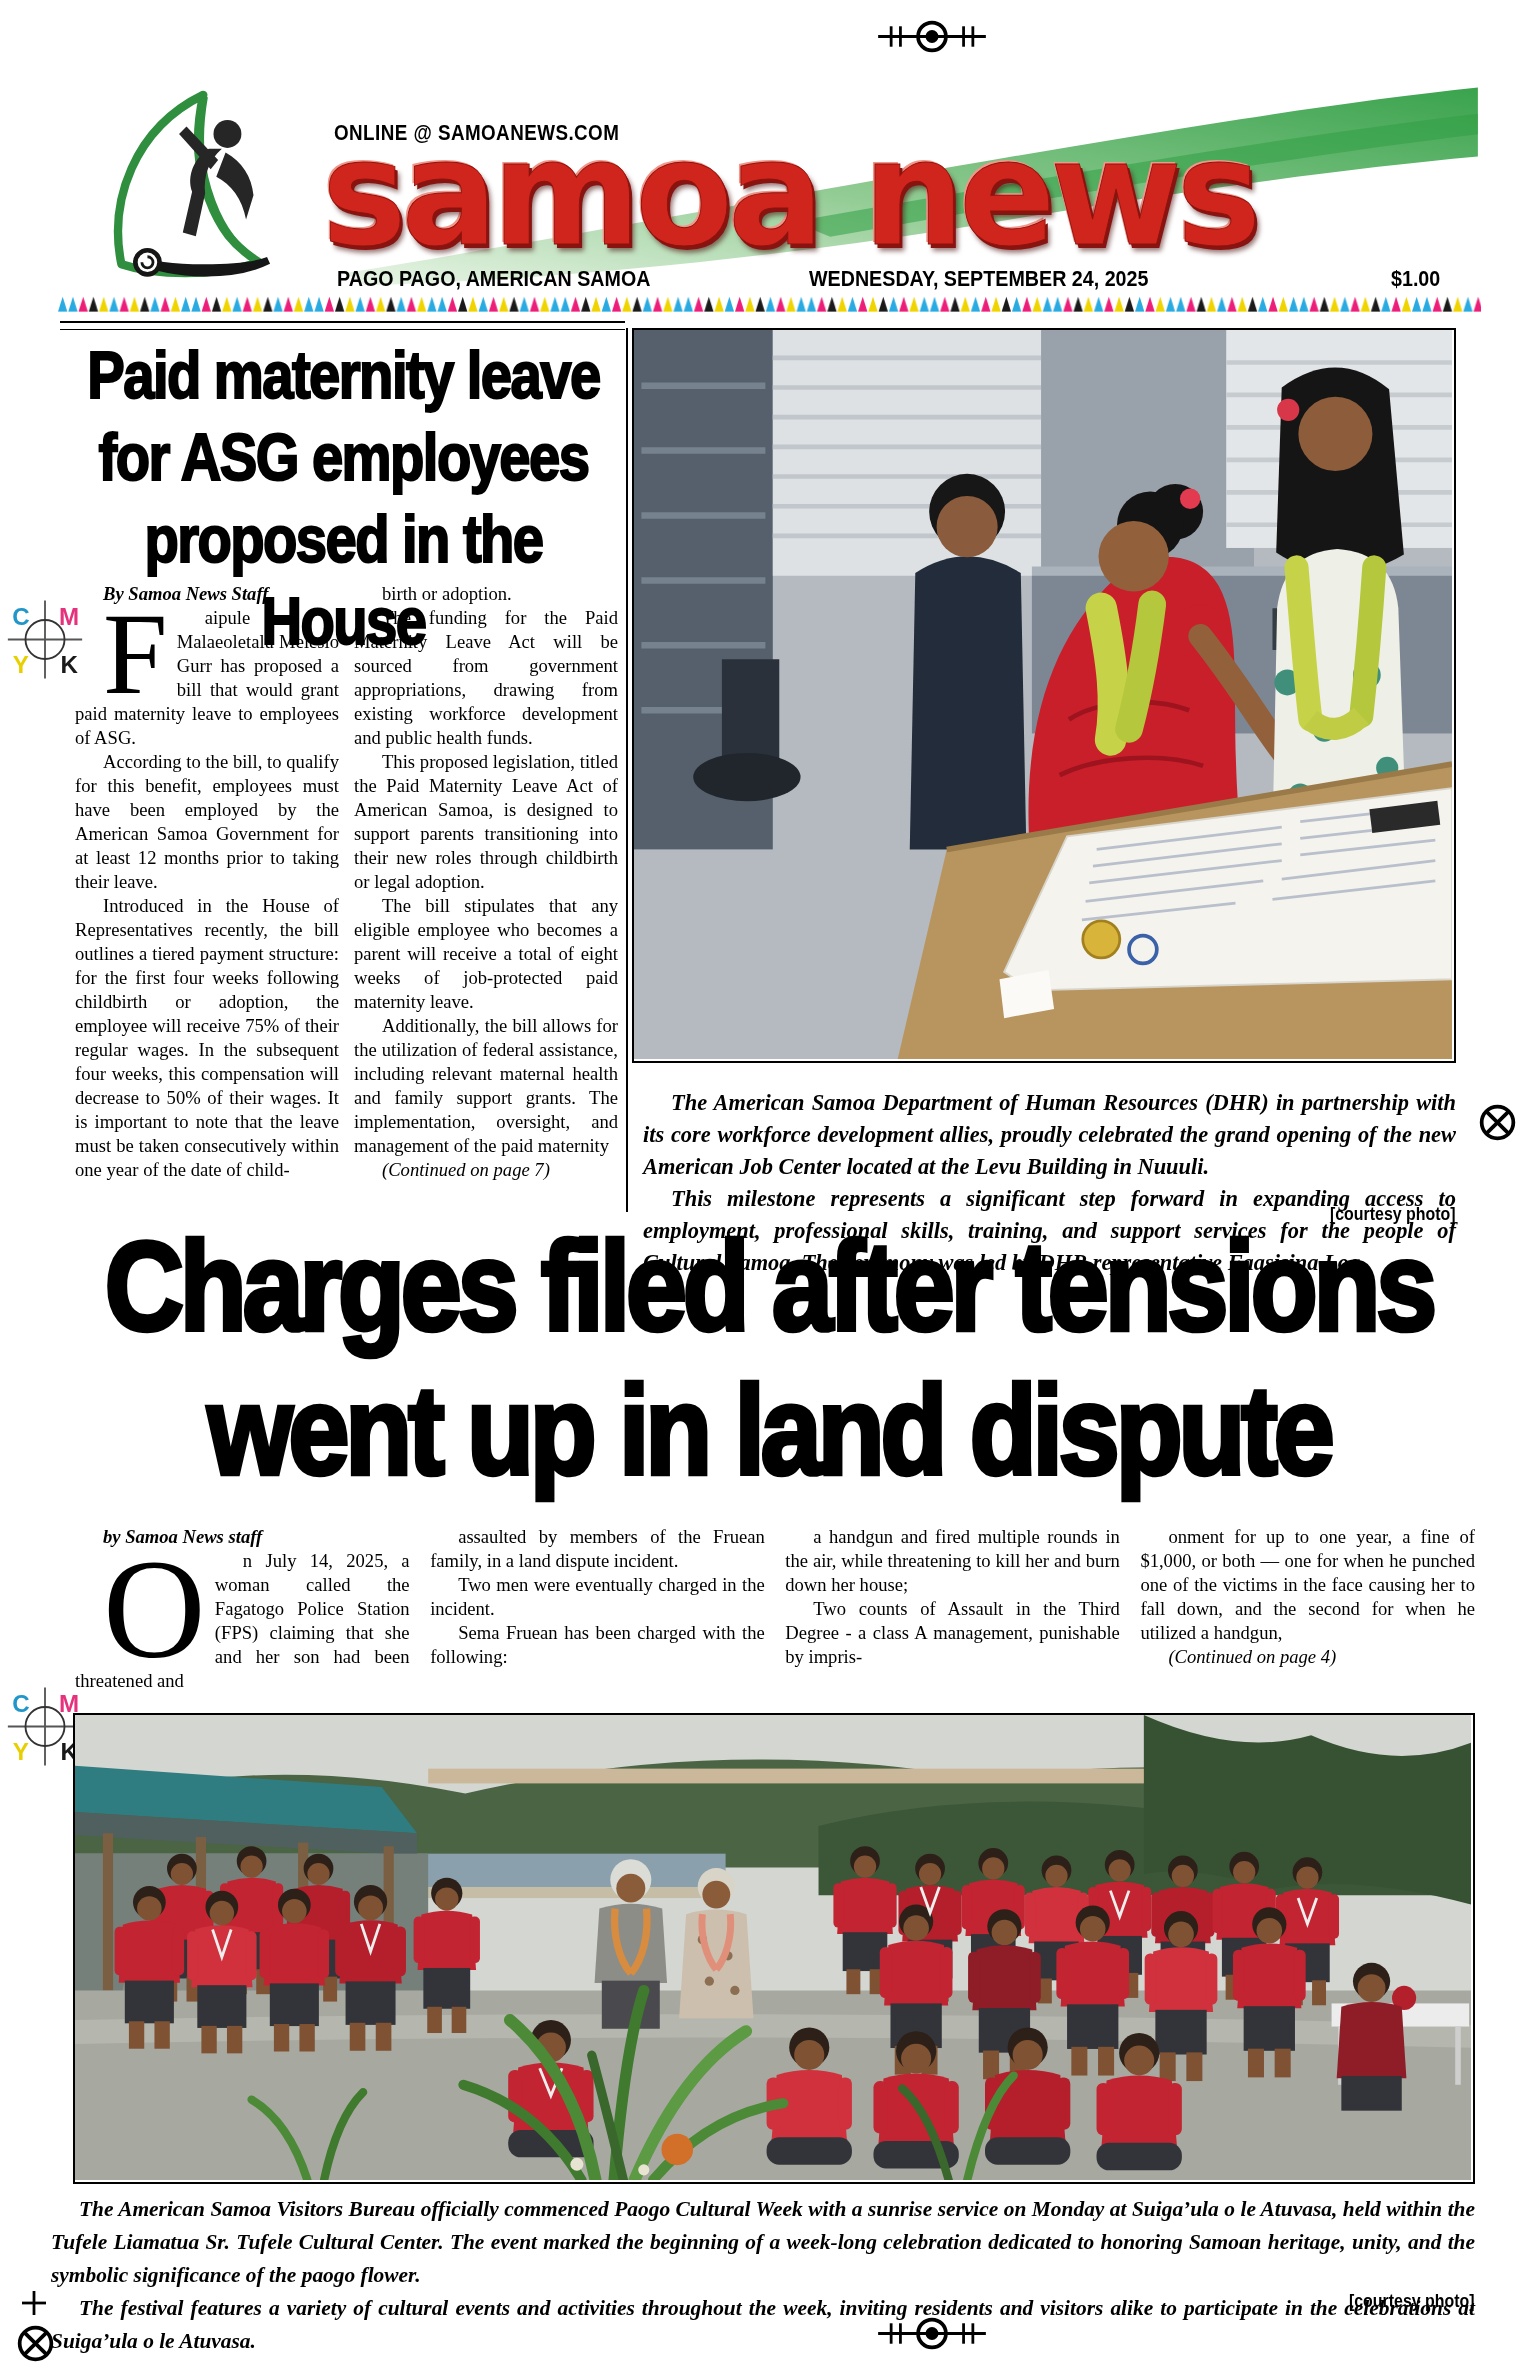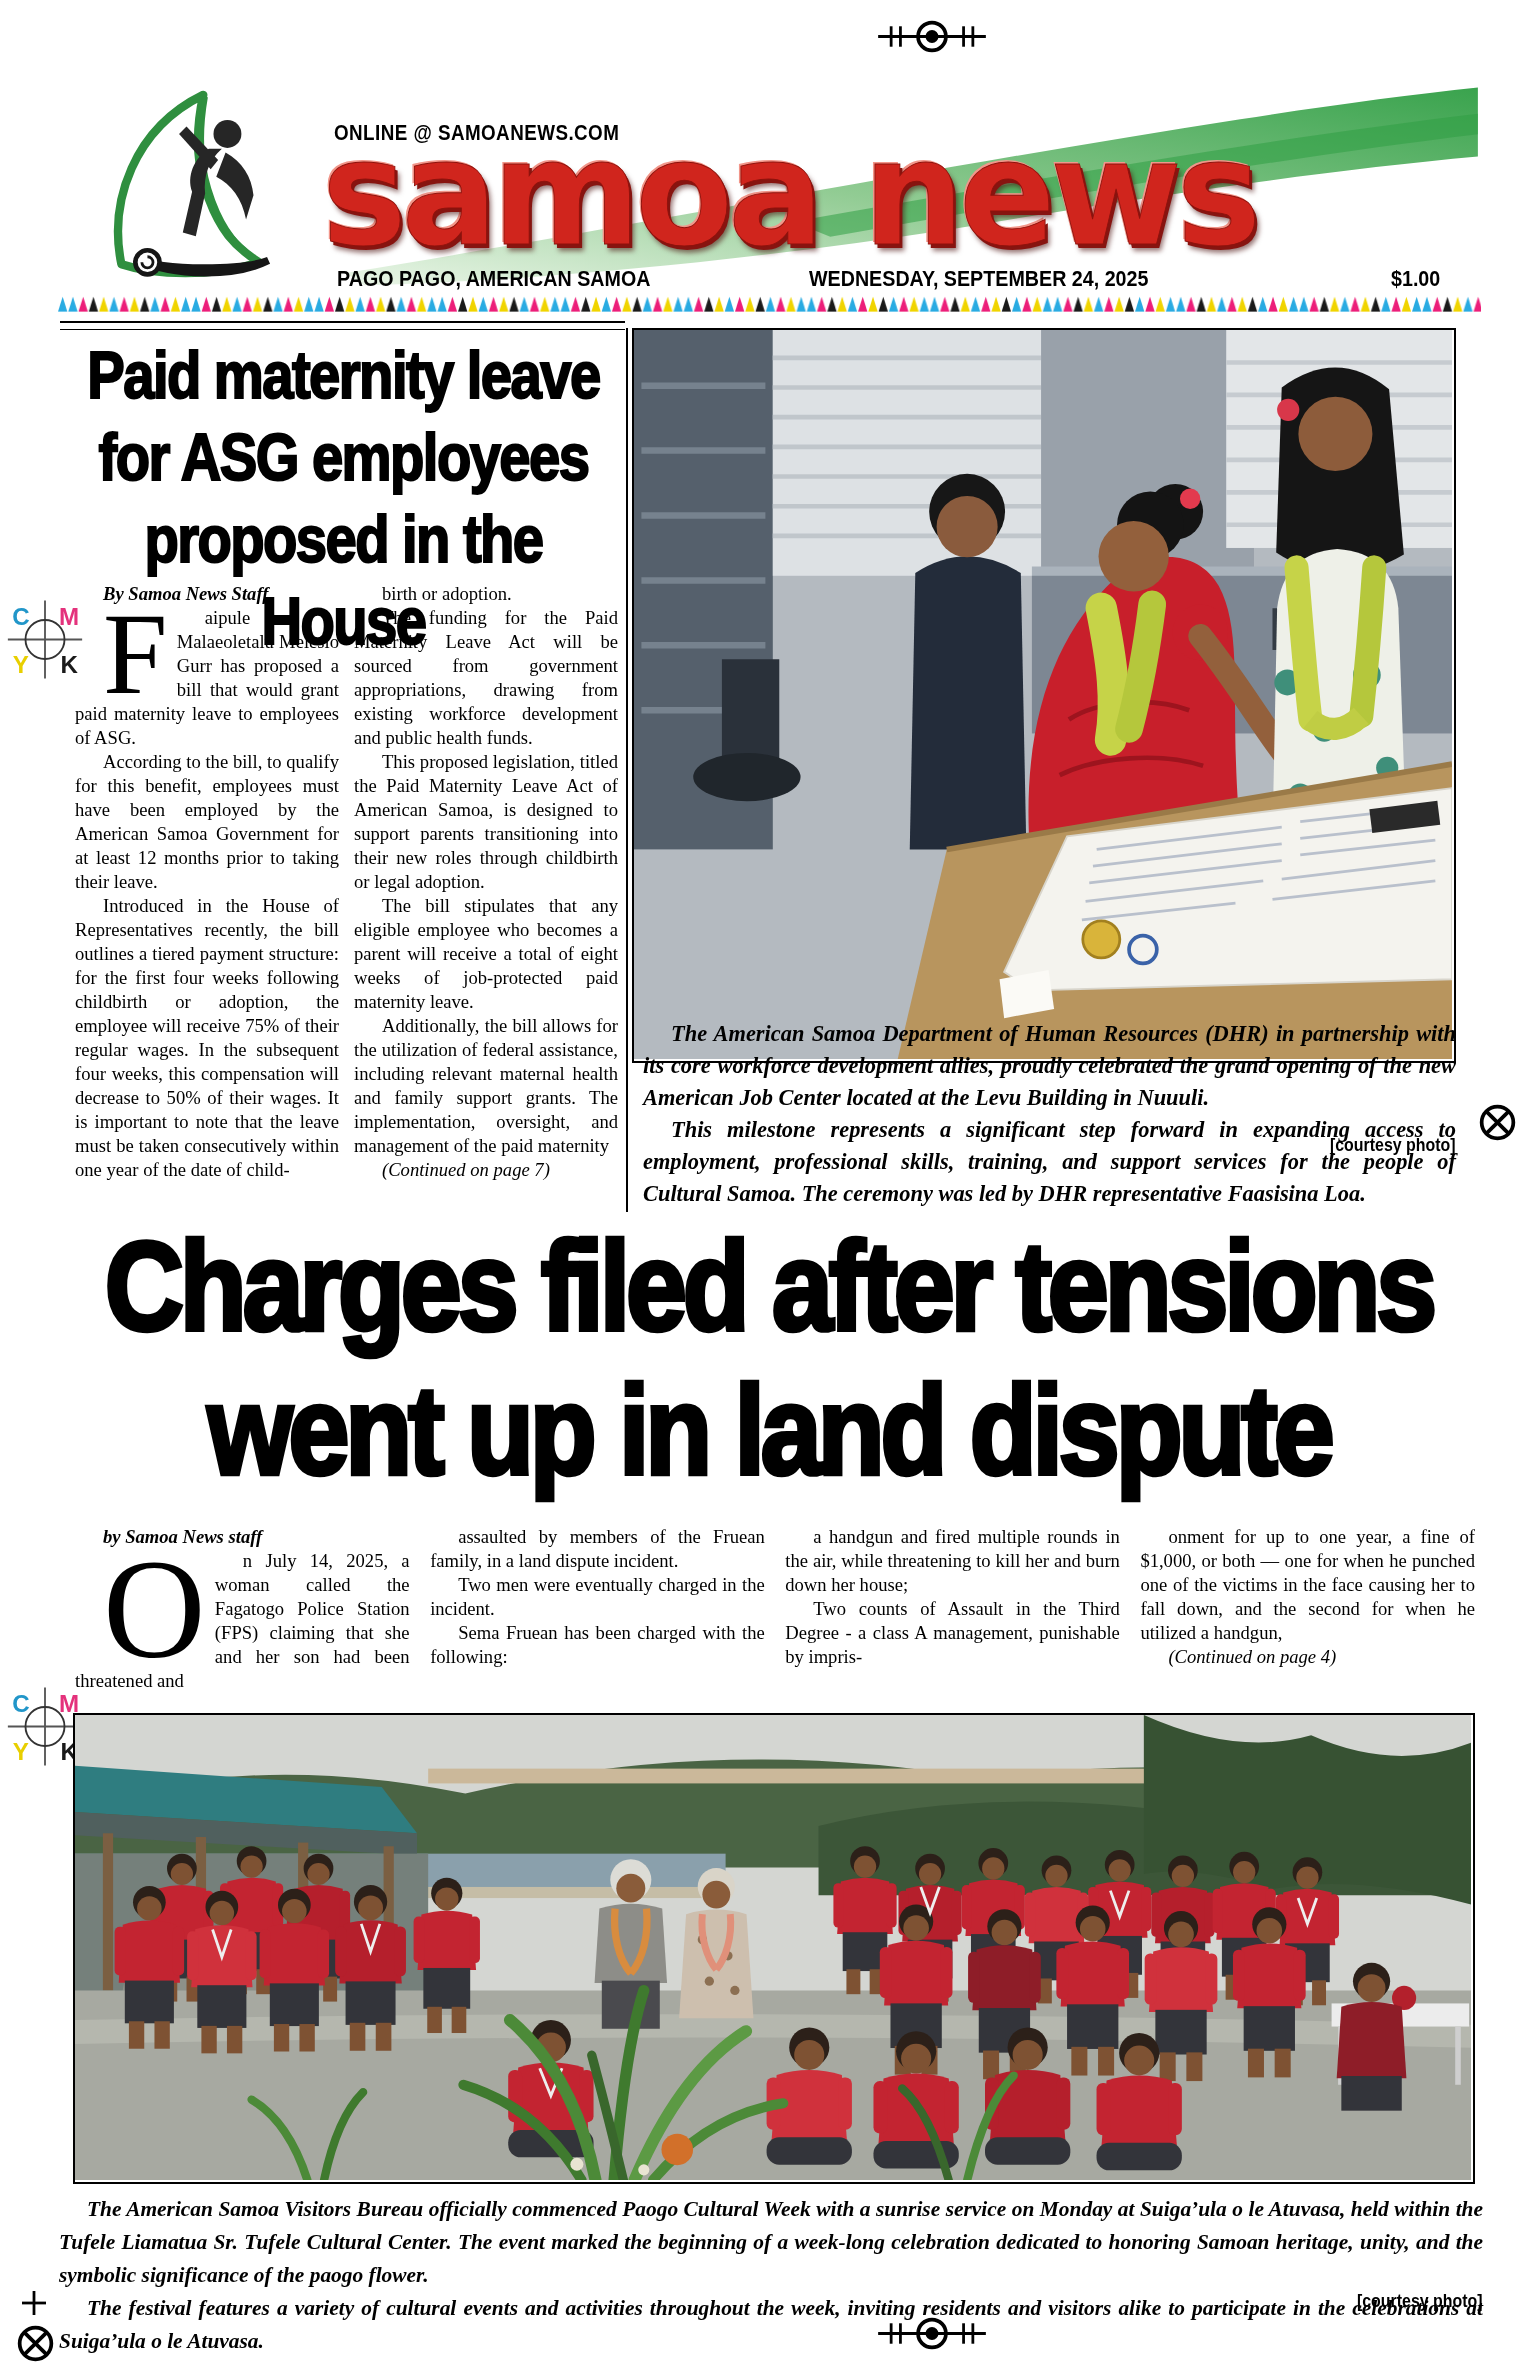--- a/index.html
+++ b/index.html
@@ -45,22 +45,22 @@
   .dropcap.big{font-size:142px;line-height:116px;}
   .continued{font:italic 18.6px/24px "Liberation Serif",serif;text-align:right;margin:0;}
 
   
   .photo1{position:absolute;left:632px;top:328px;width:824px;height:735px;border:2.8px solid #000;
           box-sizing:border-box;}
   .caption{font:bold italic 22.4px/32px "Liberation Serif",serif;position:absolute;}
   .caption p{margin:0;text-indent:28px;text-align:justify;}
   .caption .credit{position:absolute;right:0;bottom:1.9px;font:bold 17.7px "Liberation Sans",sans-serif;
           font-style:normal;transform:scaleX(.9);transform-origin:100% 100%;}
-  .caption1{left:643px;top:1018px;width:813px;height:140px;}
-  .caption2{left:59px;top:2193px;width:1424px;height:121px;font-size:21.4px;line-height:33px;}
+  .caption1{left:643px;top:1087px;width:813px;height:140px;}
+  .caption2{left:51px;top:2193px;width:1424px;height:121px;font-size:21.4px;line-height:33px;}
 
   
   .headline2{position:absolute;left:-123px;top:1214px;width:1784px;transform:scaleX(.862);
           transform-origin:50% 0;text-align:center;
           font:bold 127px/144px "Liberation Sans",sans-serif;letter-spacing:-4.7px;
           -webkit-text-stroke:4.7px #000;}
   .a2cols{position:absolute;left:75px;top:1525px;width:1400px;display:flex;gap:20.5px;}
   .photo2{position:absolute;left:73px;top:1713px;width:1402px;height:471px;border:2.8px solid #000;
           box-sizing:border-box;}
 </style>

